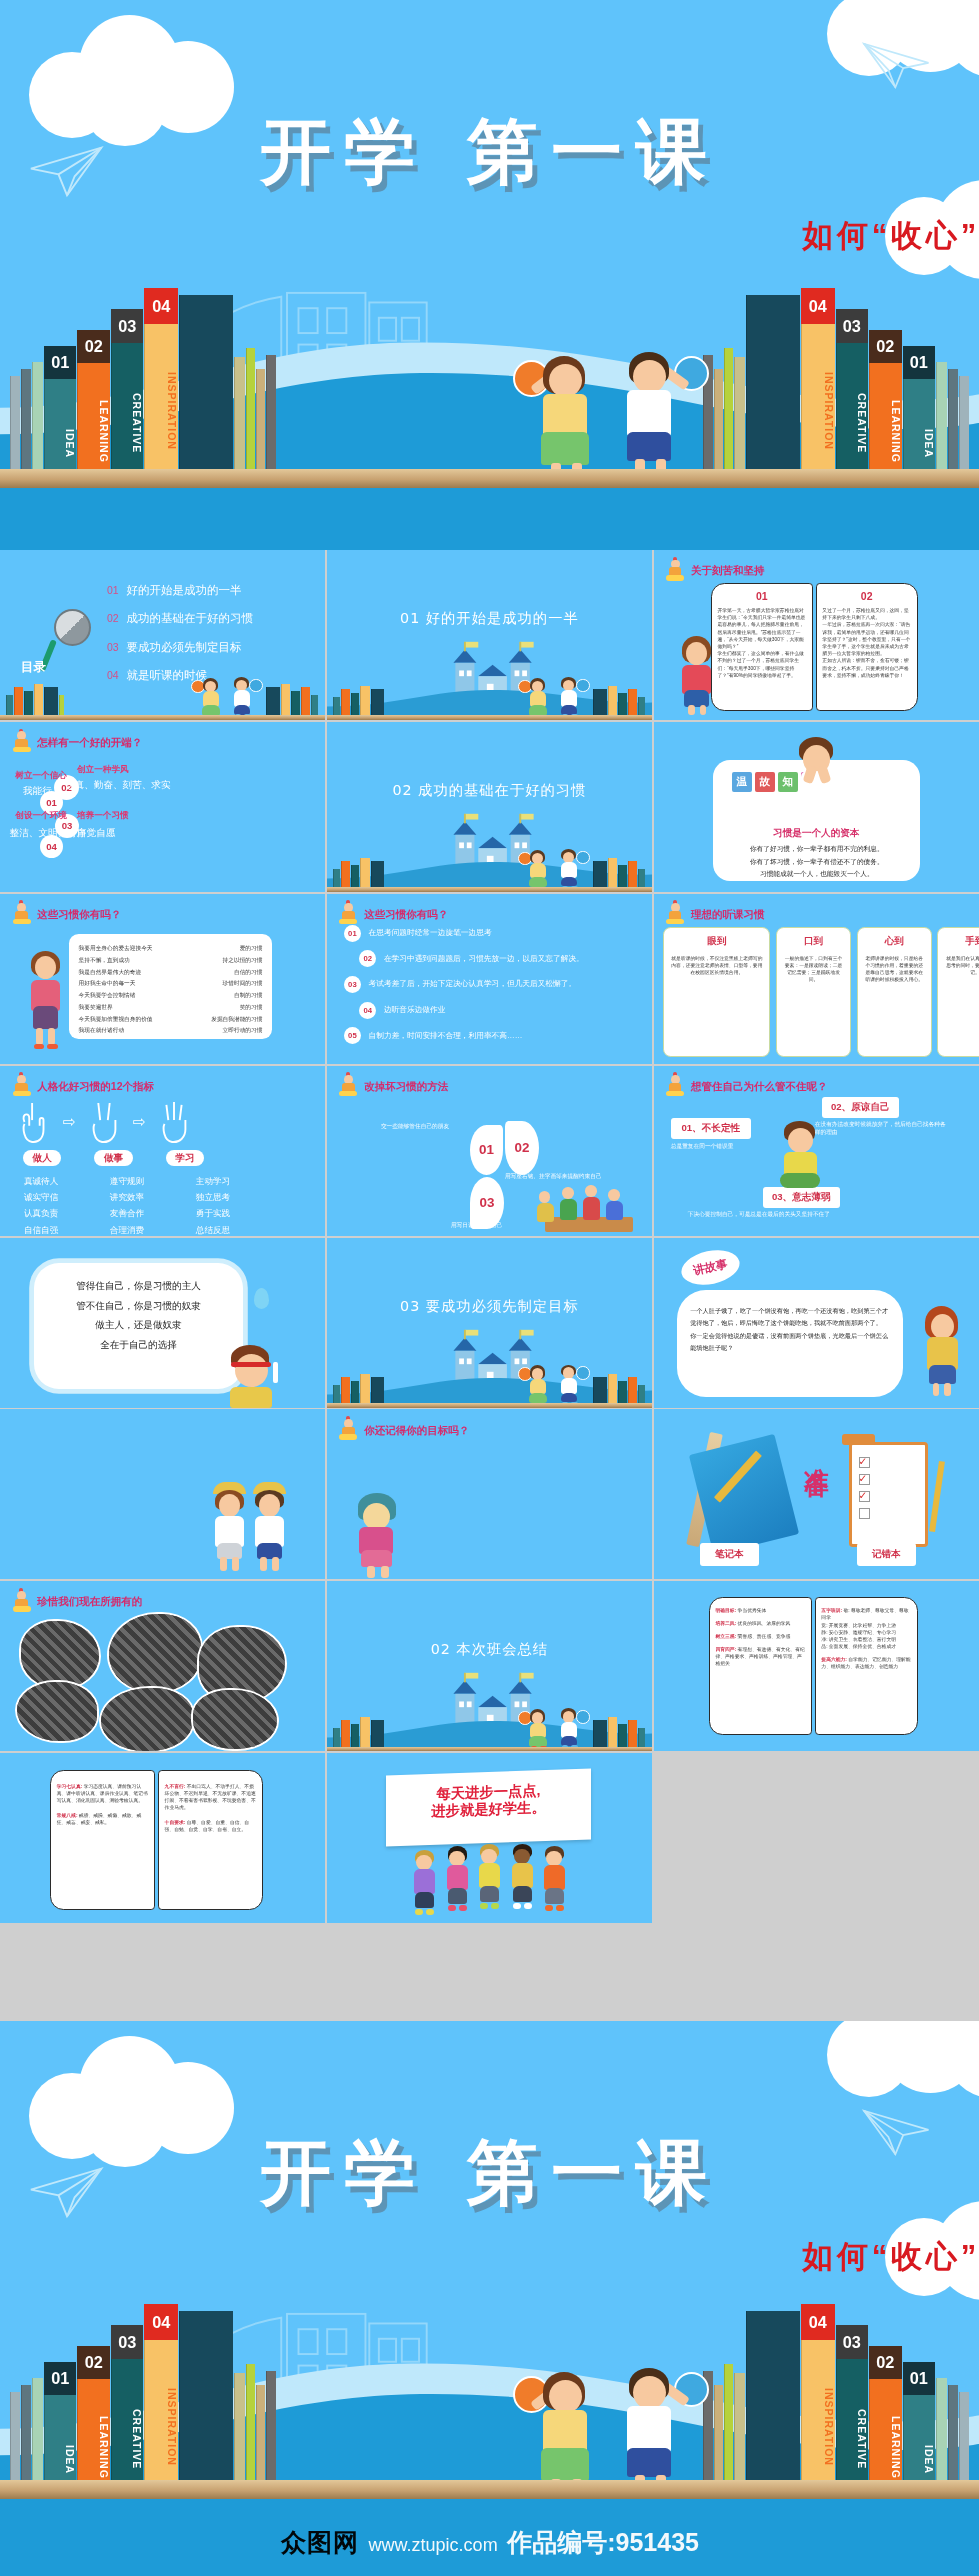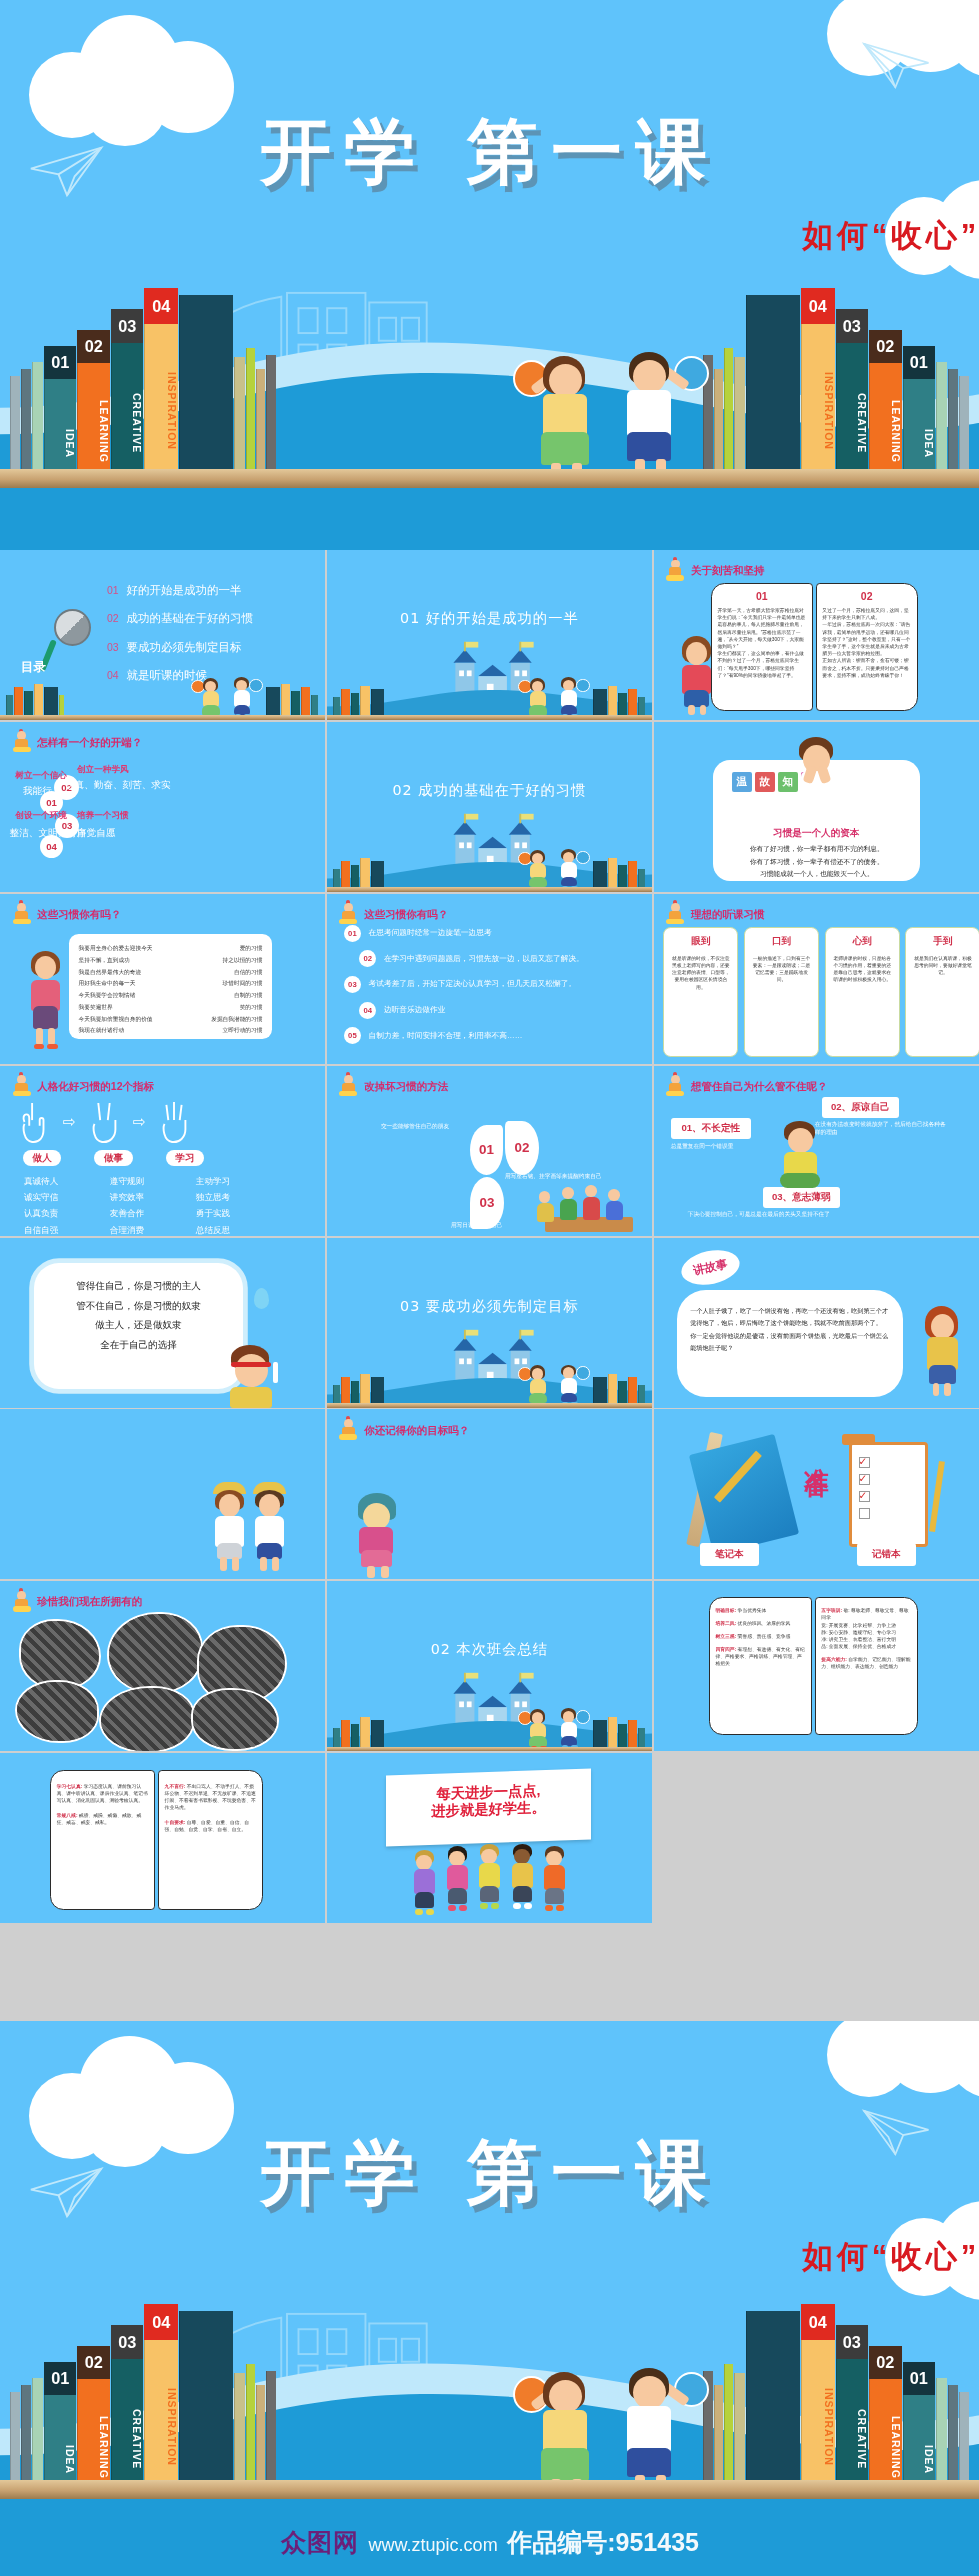--- a/index.html
+++ b/index.html
@@ -157,21 +157,21 @@
 
   
   .poem{position:absolute;}
   .poem div{color:#d6306a;font-size:10.5px;margin-bottom:14.3px;}
 
   
   .oval{position:absolute;background:#fff;border-radius:50%;transform:rotate(-12deg);
     display:flex;align-items:center;justify-content:center;color:#d6306a;font-weight:bold;font-size:11.5px;}
   .wm{position:absolute;left:0;right:0;bottom:17px;display:flex;align-items:baseline;
       justify-content:center;gap:9.6px;}
-  .wm .zt{font-size:25px;font-weight:bold;color:#701a75;opacity:.95;letter-spacing:1px;}
+  .wm .zt{font-size:25px;font-weight:bold;color:#000000;opacity:.95;letter-spacing:1px;}
   .wm .url{font-size:18px;color:#fff;opacity:.95;}
   .wm .code{font-size:25px;font-weight:bold;color:#fff;opacity:.95;}
 </style>
 </head>
 <body>
 
 <div class="page">
 
   <div class="slide hero">
 
@@ -694,21 +694,21 @@
       <div class="mini-head">
         <span class="mascot">
             <i class="mp"></i>
             <i class="mh"></i>
             <i class="mb"></i>
             <i class="mg"></i>
           </span>
         <span class="mlabel">理想的听课习惯</span>
       </div>
       <div class="cardrow" style="left:9.6px;top:33px;">
-        <div class="card" style="width:73px;height:128px;">
+        <div class="card" style="width:73px;height:128px;padding-left:32px;">
           <div class="ct">眼到</div>
           <div class="cb">就是听课的时候，不仅注意黑板上老师写的内容，还要注意老师的表情、口型等，要用在校园区区长情境合用。</div>
         </div>
         <div class="card" style="width:73px;height:128px;">
           <div class="ct">口到</div>
           <div class="cb">一般的描述下，口到有三个要素：一是跟读朗读；二是记忆需要；三是踊跃地发问。</div>
         </div>
         <div class="card" style="width:73px;height:128px;">
           <div class="ct">心到</div>
           <div class="cb">老师讲课的时候，只是给各个习惯的作用，着重要的还是靠自己思考，这就要求在听课的时候积极投入用心。</div>

